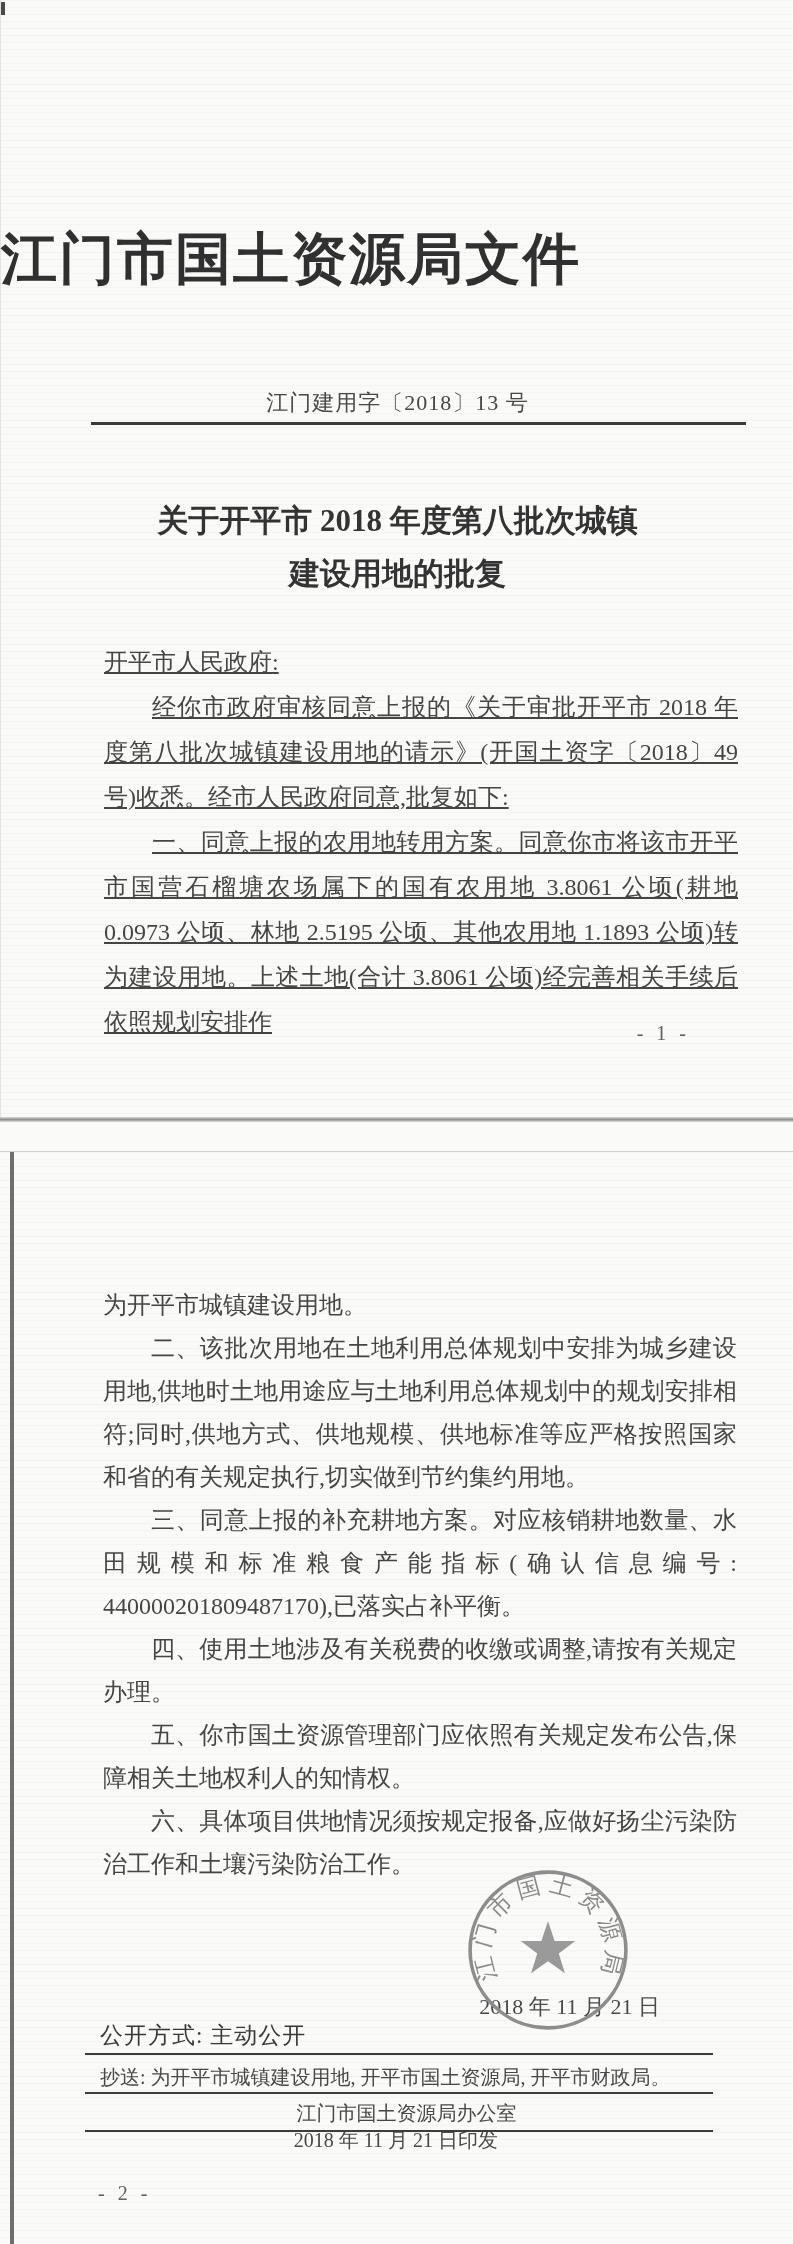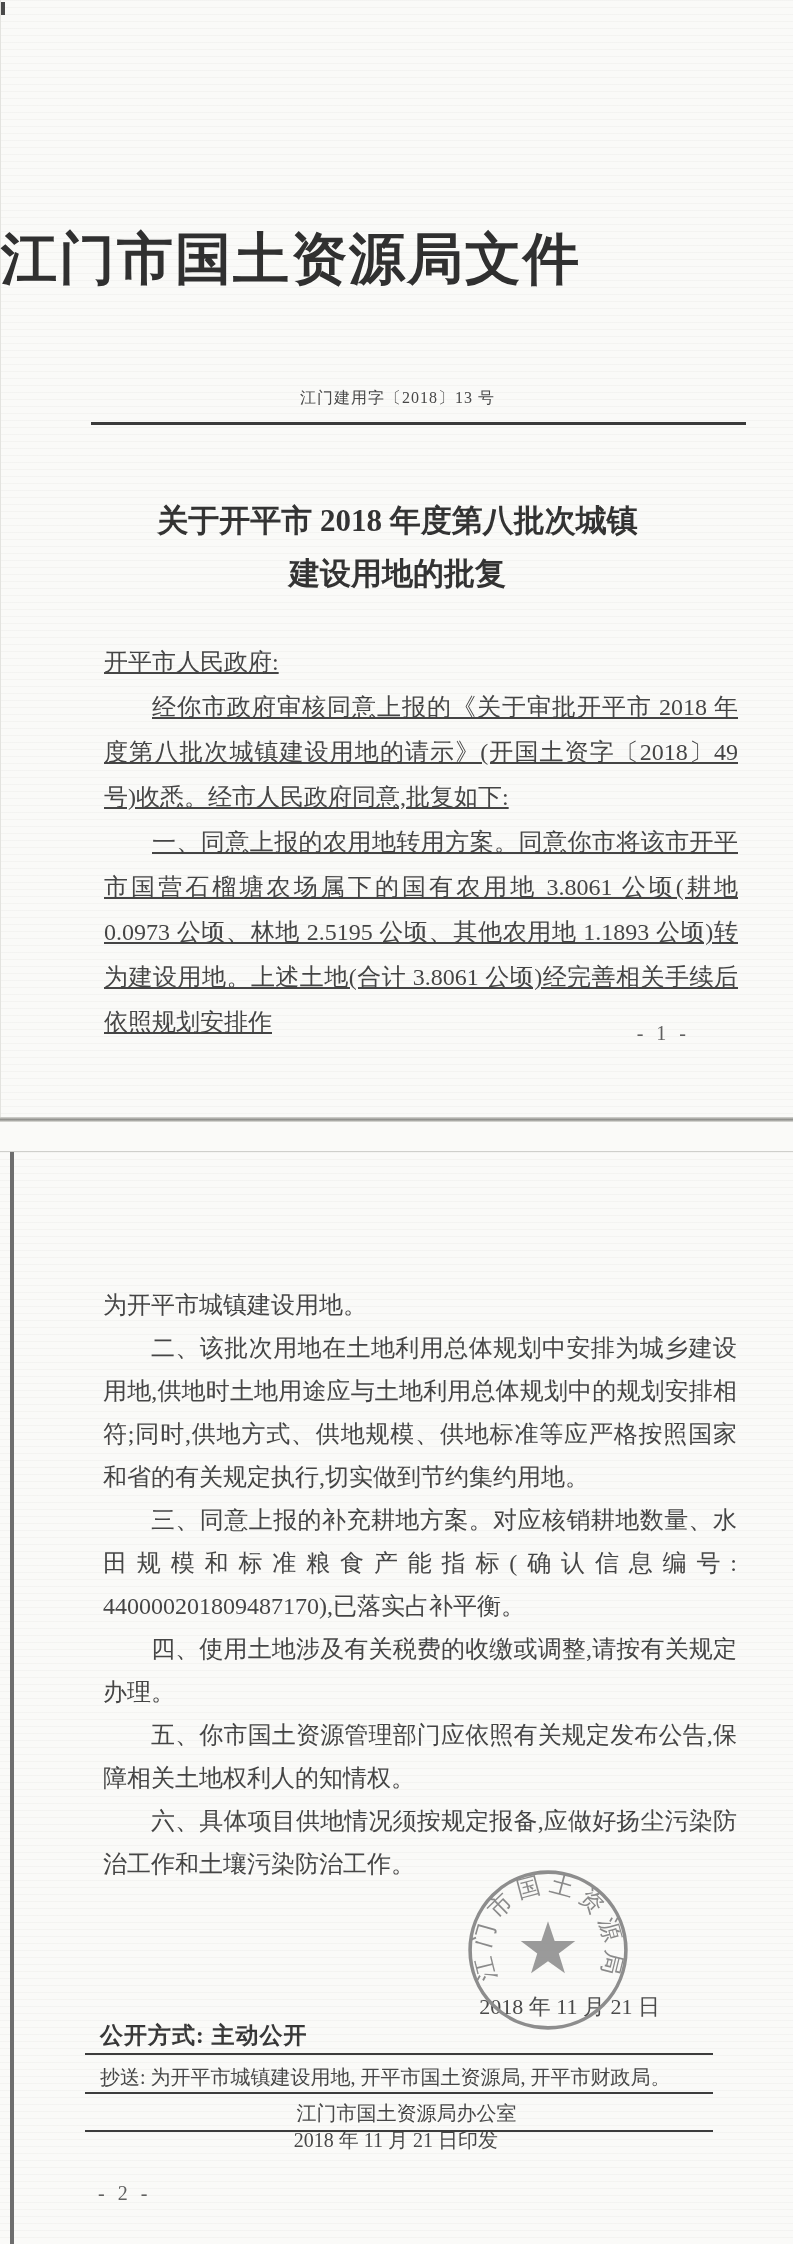--- a/index.html
+++ b/index.html
@@ -25,21 +25,21 @@
   .corner-mark{position:absolute;left:0;top:2px;width:4px;height:13px;background:#4a4a4a;}
 
   
   .org-header{
     position:absolute;top:222px;left:0;width:100%;
     text-align:left;font-size:56px;font-weight:bold;color:#303030;
     letter-spacing:2px;white-space:nowrap;
   }
   .doc-number{
     position:absolute;top:388px;left:0;width:100%;
-    text-align:center;font-size:16px;color:#474747;letter-spacing:1px;
+    text-align:center;font-size:22px;color:#474747;letter-spacing:1px;
   }
   .header-rule{
     position:absolute;top:422px;left:90px;width:655px;height:3px;background:#3a3a3a;
   }
   .doc-title{
     position:absolute;top:494px;left:0;width:100%;
     text-align:center;font-size:31px;font-weight:bold;color:#333;line-height:53px;
   }
   .body-block{
     position:absolute;left:103px;width:634px;
@@ -58,21 +58,21 @@
   .binding-line{position:absolute;left:10px;top:0;width:4px;height:100%;background:#6e6e6e;}
   .seal{position:absolute;left:466px;top:716px;width:164px;height:164px;}
   .issue-date{
     position:absolute;top:840px;left:440px;width:220px;
     text-align:right;font-size:22px;color:#4a4a4a;
   }
   .footer-rule{position:absolute;left:85px;width:628px;height:2px;background:#3d3d3d;}
   #frule1{top:901px;} #frule2{top:940px;} #frule3{top:978px;}
   .publicity-row{
     position:absolute;top:868px;left:100px;
-    font-size:23px;font-weight:bold;color:#383838;letter-spacing:1px;
+    font-size:23px;font-weight:normal;color:#383838;letter-spacing:1px;
   }
   .cc-row{
     position:absolute;top:912px;left:100px;width:615px;
     font-size:20px;color:#474747;
   }
   .office-row{
     position:absolute;top:948px;left:85px;width:628px;
     display:flex;justify-content:space-between;align-items:center;
     font-size:20px;color:#474747;flex-direction:column;
   }

